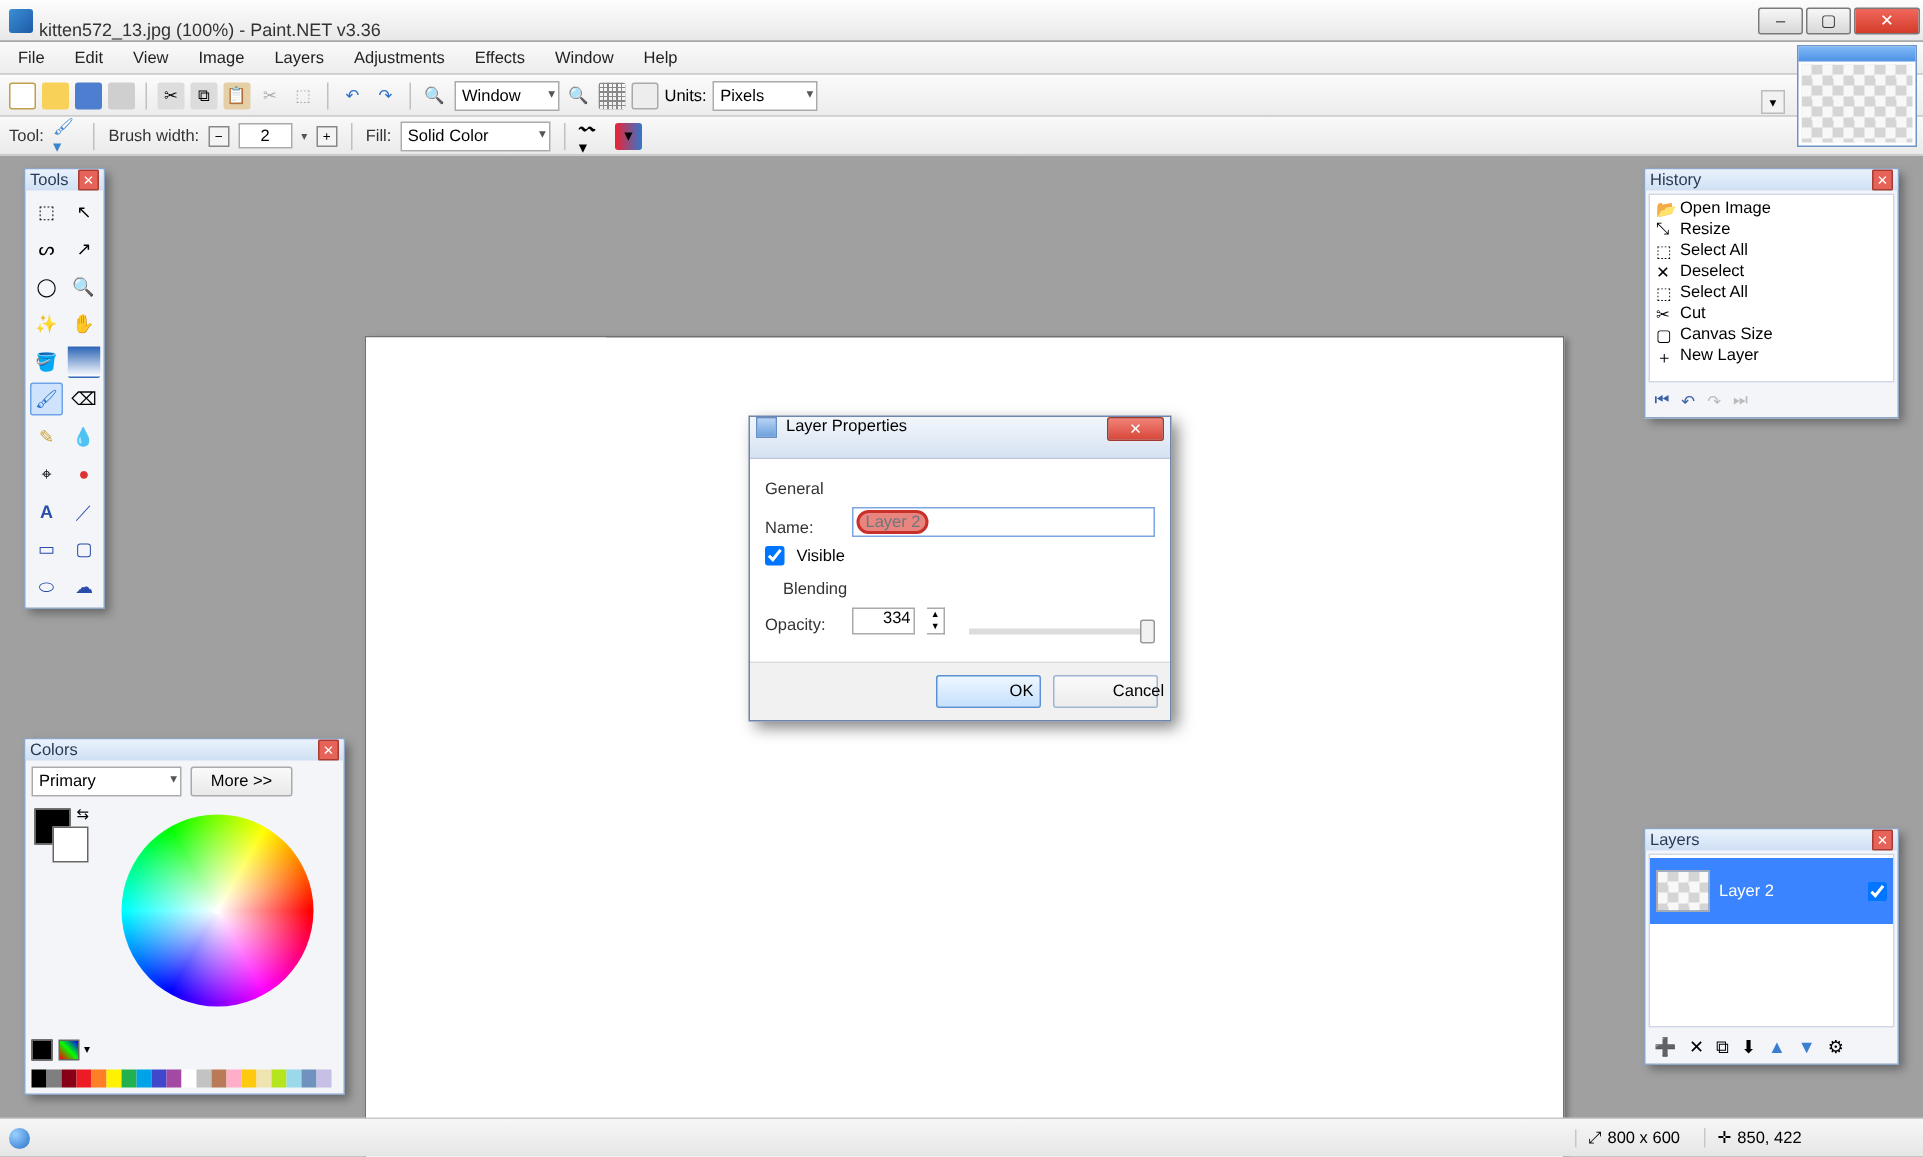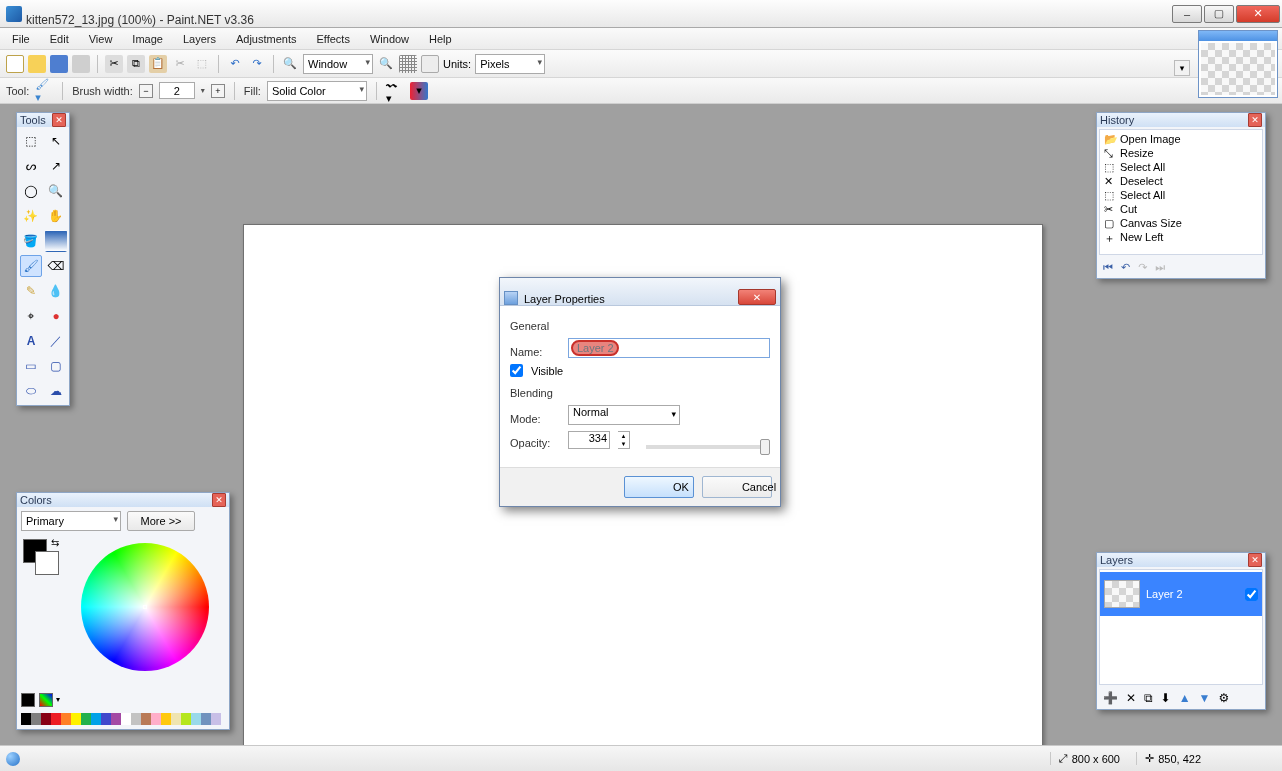--- a/index.html
+++ b/index.html
@@ -100,21 +100,21 @@
 .auxbtn { position:absolute; right:92px; top:60px; width:16px; height:16px; background:#f2f2f2; border:1px solid #bbb; display:flex;align-items:center;justify-content:center; font-size:9px;}
 
 
 .statusbar { position:absolute; left:0; right:0; bottom:0; height:26px; background:linear-gradient(#f6f6f6,#e6e6e6); border-top:1px solid #c8c8c8; display:flex; align-items:center; padding:0 6px; gap:8px;}
 .statusbar .sicon{ width:14px; height:14px; border-radius:50%; background:radial-gradient(circle at 30% 30%, #9bd0ff, #2672c8); display:inline-block;}
 .statusbar .seg { border-left:1px solid #c8c8c8; padding:0 8px; display:flex; align-items:center; gap:4px;}
 .statusbar .spacer{flex:1;}
 
 
 .dialog { position:absolute; left:499px; top:277px; width:282px; background:#f1f1f1; border:1px solid #6e86aa; box-shadow:4px 4px 10px rgba(0,0,0,.5);}
-.dialog .dh { height:28px; background:linear-gradient(#f2f6fb,#d6e2f1); display:flex; align-items:flex-end; padding:0 4px; border-bottom:1px solid #b9c8dd;}
+.dialog .dh { height:28px; background:linear-gradient(#f2f6fb,#d6e2f1); display:flex; align-items:flex-start; padding:0 4px; border-bottom:1px solid #b9c8dd;}
 .dialog .dh .dicon{ width:14px;height:14px;background:linear-gradient(#b8d3f5,#6da0dd); border:1px solid #6690c4; margin-right:6px;}
 .dialog .dh .dclose{ margin-left:auto; width:38px; height:16px; background:linear-gradient(#f28277,#d8473a); border:1px solid #a5382d; color:#fff; display:flex; align-items:center; justify-content:center; font-size:10px; border-radius:2px;}
 .dialog .db { padding:10px 10px 12px 10px; background:#fff; border-bottom:1px solid #ddd;}
 .dialog .section-lbl { color:#333; margin:4px 0;}
 .dialog .row { display:flex; align-items:flex-end; gap:8px; margin:6px 0;}
 .dialog .row .rlbl{ width:50px; color:#333;}
 .dialog .name-in { flex:1; height:20px; border:1px solid #7ba6df; background:#fff; position:relative; display:flex; align-items:center; }
 .name-highlight { position:absolute; left:2px; top:1px; bottom:1px; width:48px; background:#e8857f; border:2px solid #c9302a; border-radius:8px; display:flex; align-items:center; padding-left:4px; color:#6c777f; font-size:11px;}
 .dialog select, .dialog .sel { height:20px; border:1px solid #aaa; background:#fff; padding:0 16px 0 4px; position:relative;}
 .dialog .sel::after{ content:"▾"; position:absolute; right:3px; top:3px; font-size:9px;}
@@ -278,21 +278,21 @@
     <div class="hist-item">
         <span class="hi">✂</span>
         <span>Cut</span>
       </div>
     <div class="hist-item">
         <span class="hi">▢</span>
         <span>Canvas Size</span>
       </div>
     <div class="hist-item">
         <span class="hi">＋</span>
-        <span>New Left</span>
+        <span>New Layer</span>
       </div>
   </div>
   <div class="hist-nav">
     <span>⏮</span>
     <span>↶</span>
     <span style="color:#bbb">↷</span>
     <span style="color:#bbb">⏭</span>
   </div>
 </div>
 
@@ -379,25 +379,21 @@
     <div class="row">
       <span class="rlbl">Name:</span>
       <div class="name-in">
         <div class="name-highlight">Layer 2</div>
       </div>
     </div>
     <div class="row">
       <input type="checkbox" checked="" style="">
       <span>Visible</span>
     </div>
-    <div class="section-lbl" style="margin-top:10px;">Blending</div>
-    <div class="row">
-      <span class="rlbl">Mode:</span>
-      <div class="sel" style="width:112px;">Normal</div>
-    </div>
+    <div class="section-lbl" style="margin-top:10px;margin-left:12px;">Blending</div>
     <div class="row">
       <span class="rlbl">Opacity:</span>
       <div class="opacity-in">334</div>
       <div class="op-spin">
           <div>▲</div>
           <div>▼</div>
         </div>
       <div class="slider">
           <div class="thumb"></div>
         </div>

